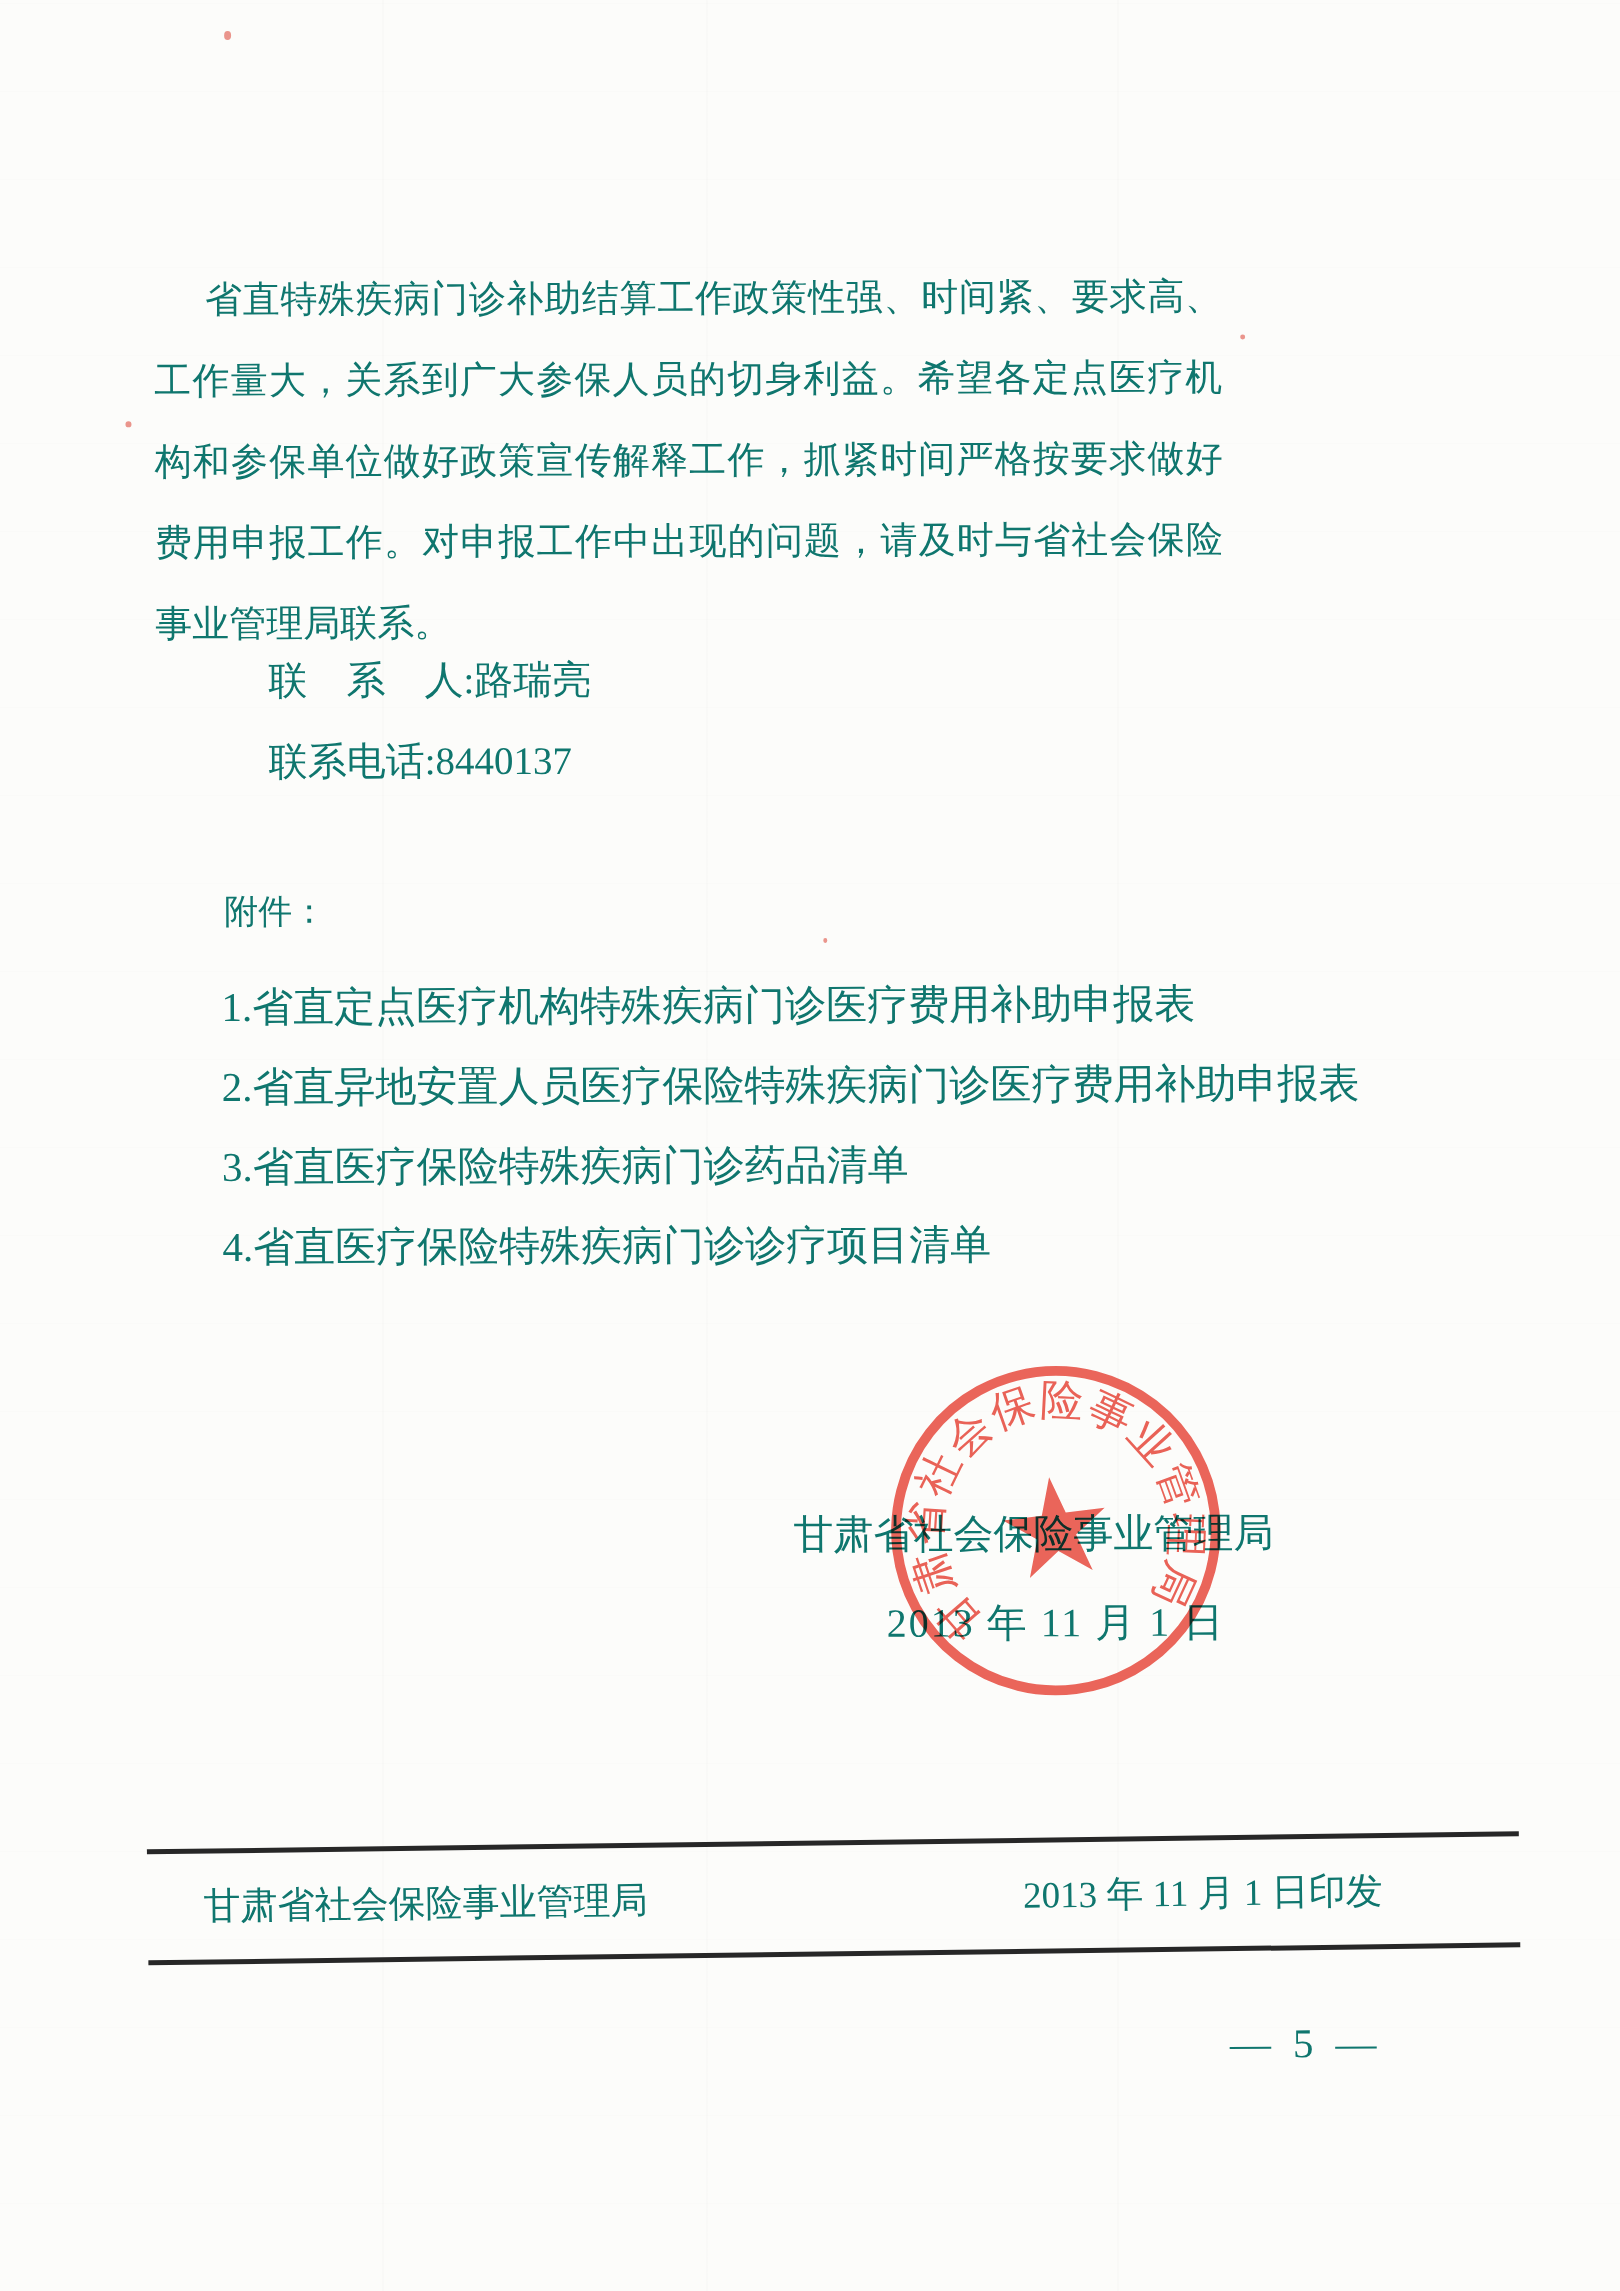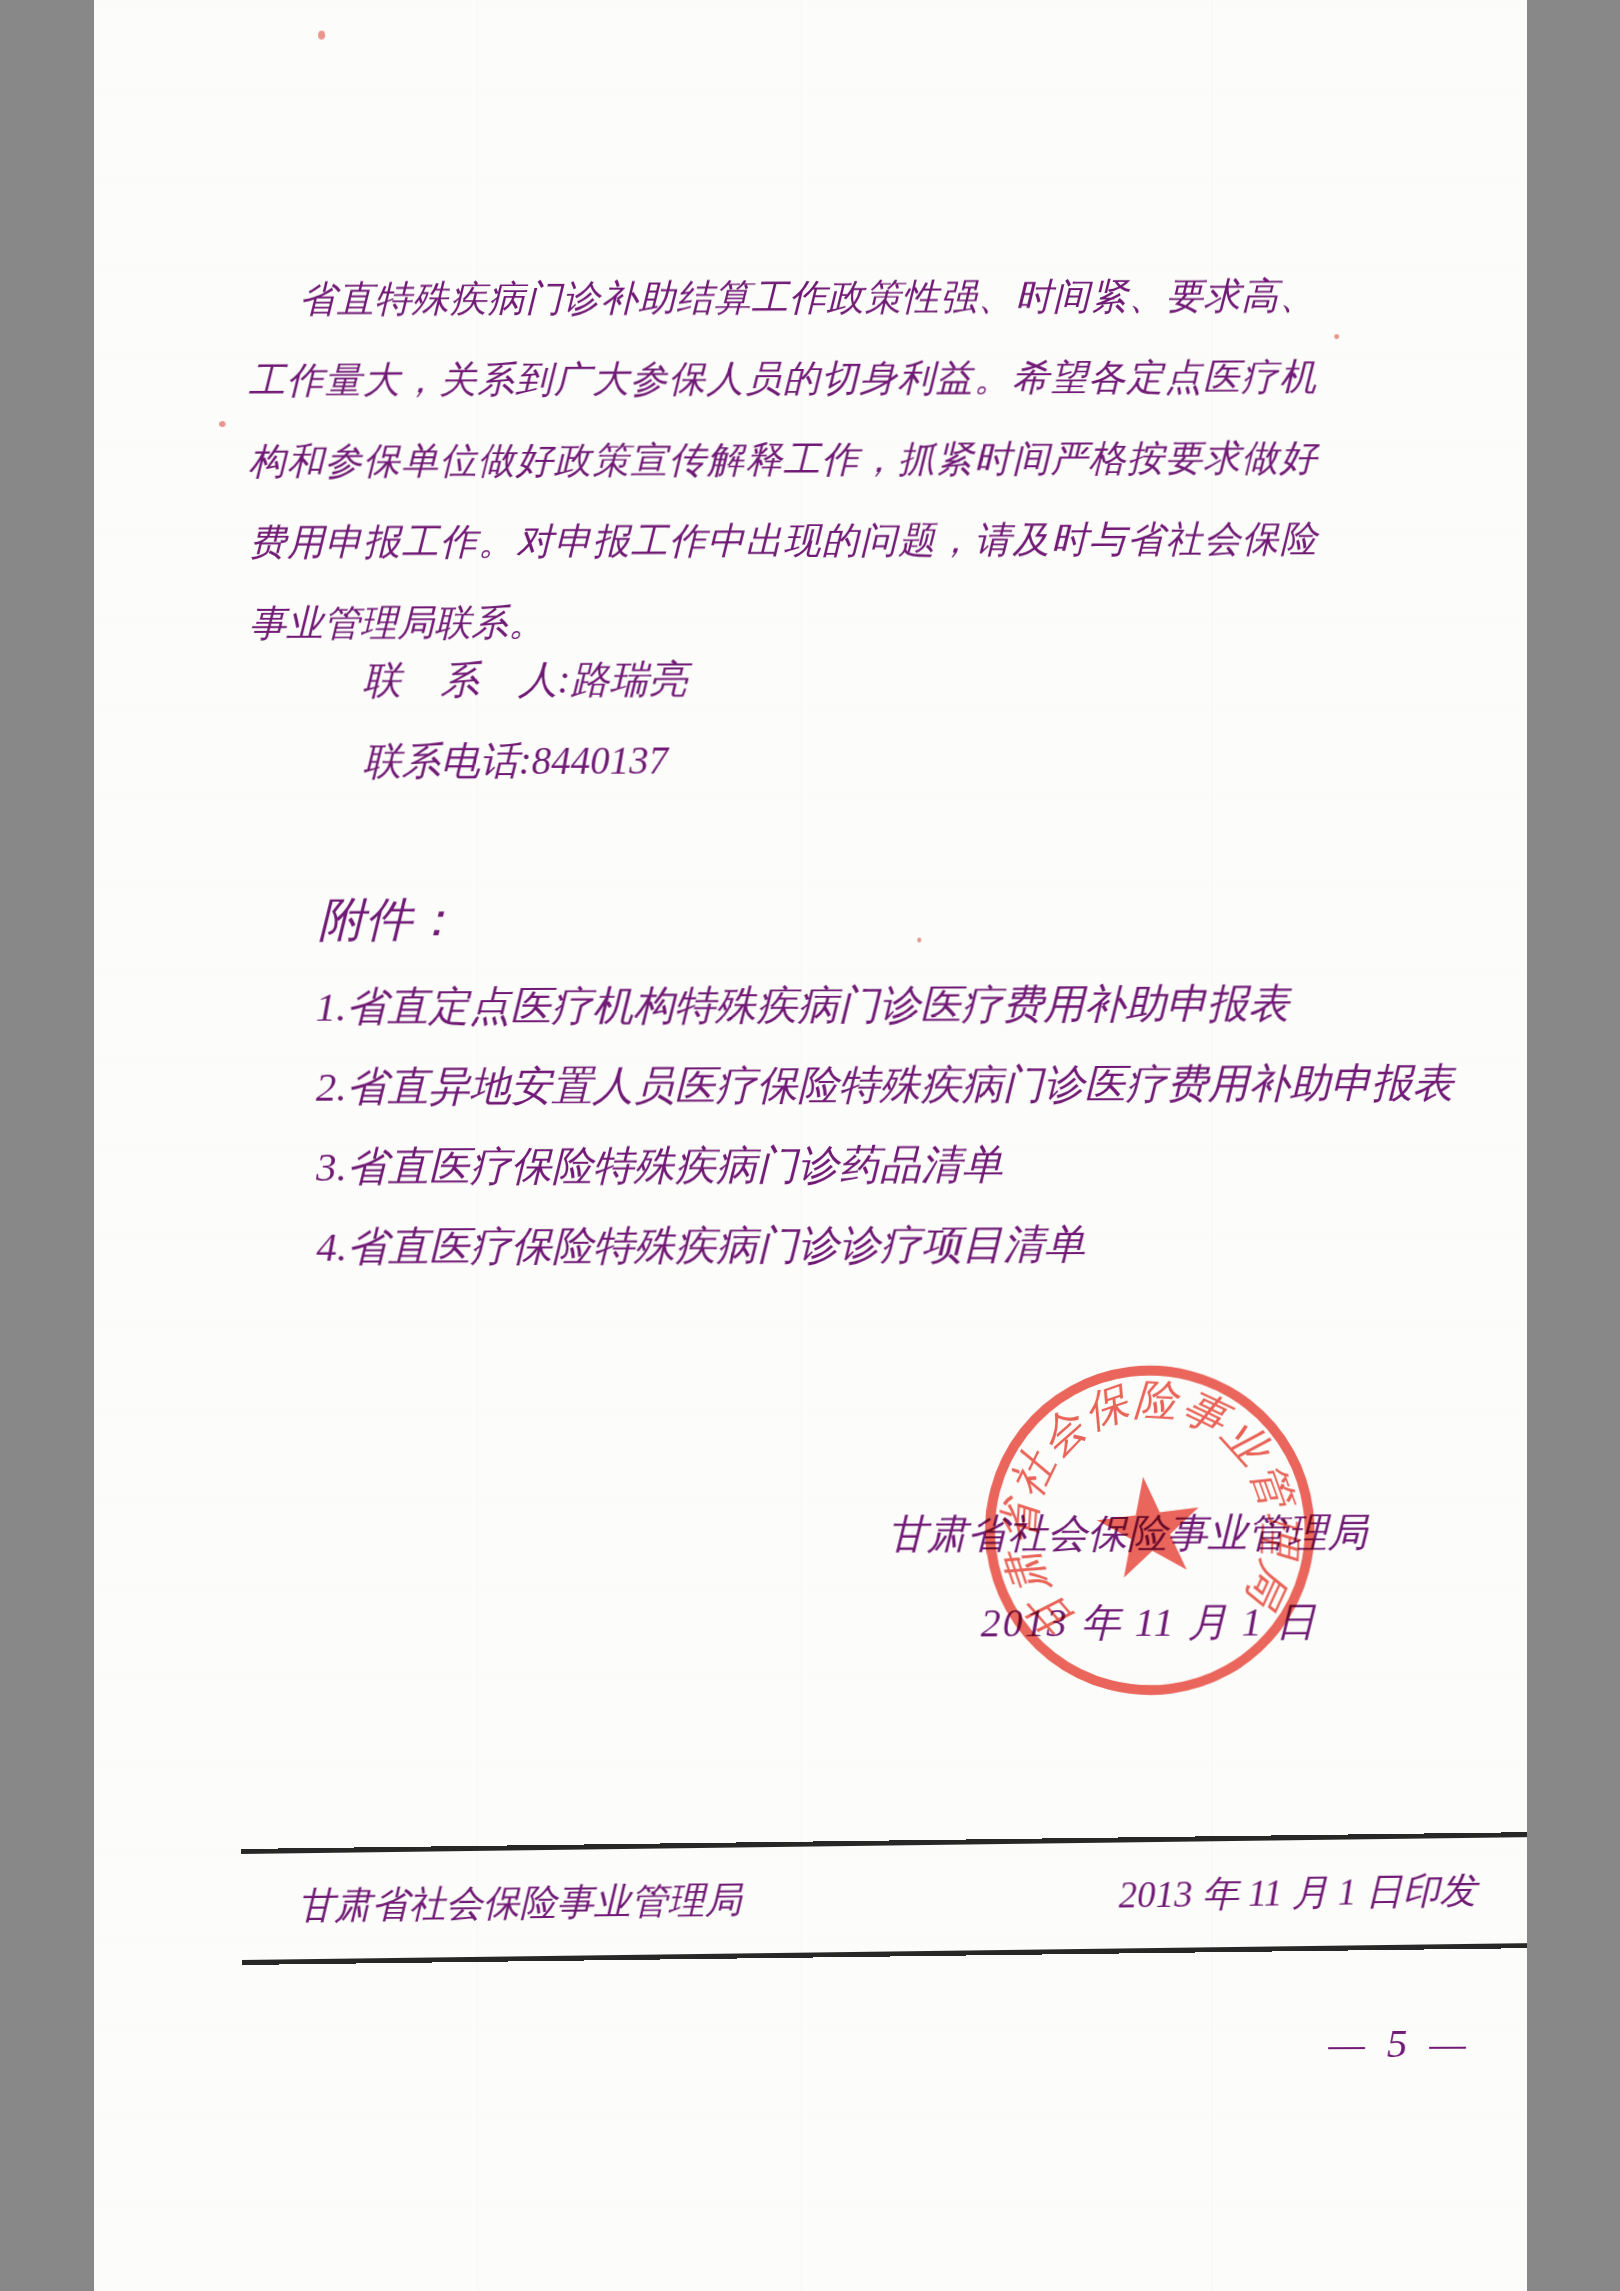--- a/index.html
+++ b/index.html
@@ -1,24 +1,23 @@
 <!DOCTYPE html>
 <html><head>
 <meta charset="utf-8">
 <style>
   html,body{margin:0;padding:0;background:#888;}
   .page{
     position:relative;
-    width:1433px;height:2292px;
+    width:1620px;height:2292px;
     margin:0 auto;
     background:#fcfcfa;
     overflow:hidden;
     font-family:"Liberation Serif","DejaVu Serif",serif;
-    color:#701a75;
-    font-style:italic;
+    color:#0f766e;
   }
   
   .page::before{
     content:"";position:absolute;inset:0;
     background:
       linear-gradient(90deg, rgba(0,0,0,0.012) 0 2px, transparent 2px) 382px 0/1620px 100% no-repeat,
       linear-gradient(90deg, rgba(0,0,0,0.012) 0 2px, transparent 2px) 706px 0/1620px 100% no-repeat,
       linear-gradient(90deg, rgba(0,0,0,0.012) 0 2px, transparent 2px) 1117px 0/1620px 100% no-repeat,
       repeating-linear-gradient(0deg, rgba(0,0,0,0.008) 0 1px, transparent 1px 88px);
     pointer-events:none;
@@ -27,21 +26,21 @@
   .para{
     position:absolute;left:157px;top:257px;width:1068px;
     font-size:37px;line-height:81px;
   }
   .pline{white-space:nowrap;}
   .pline.just{white-space:normal;text-align:justify;text-align-last:justify;text-justify:inter-character;}
   .pline.indent{padding-left:51px;}
   .contact{position:absolute;left:270px;font-size:39px;white-space:nowrap;}
   .contact.person{top:652px;}
   .contact.phone{top:733px;}
-  .attach-label{position:absolute;left:225px;top:887px;font-size:47px;}
+  .attach-label{position:absolute;left:225px;top:887px;font-size:34px;}
   .attach-list{position:absolute;left:222px;top:965px;font-size:41px;line-height:80px;}
   .attach-item{white-space:nowrap;}
   .sig-org{position:absolute;left:792px;top:1507px;font-size:40px;white-space:nowrap;}
   .sig-date{position:absolute;left:885px;top:1596px;font-size:40px;white-space:nowrap;letter-spacing:2px;}
   .stamp{
     position:absolute;left:883px;top:1360px;width:343px;height:343px;
     transform:rotate(-7deg);
     mix-blend-mode:multiply;opacity:.93;
   }
   .footer{

